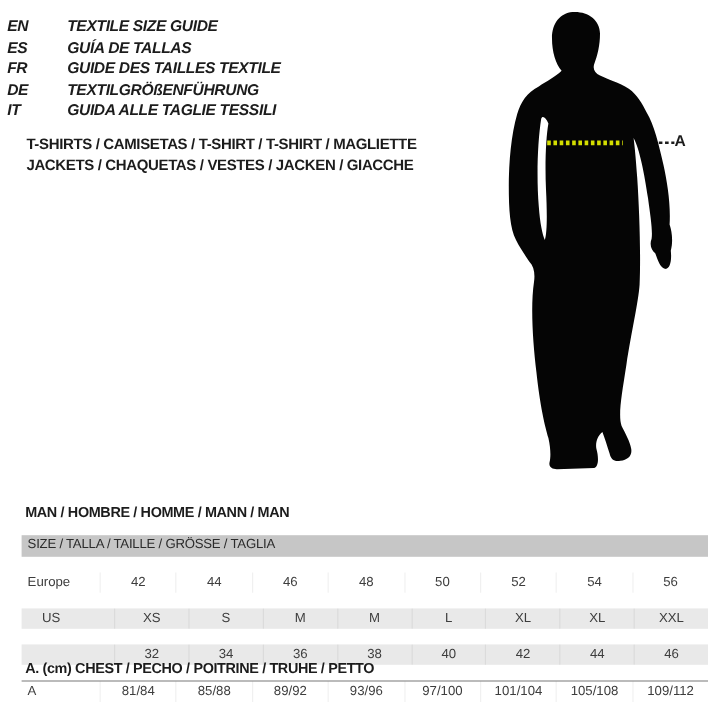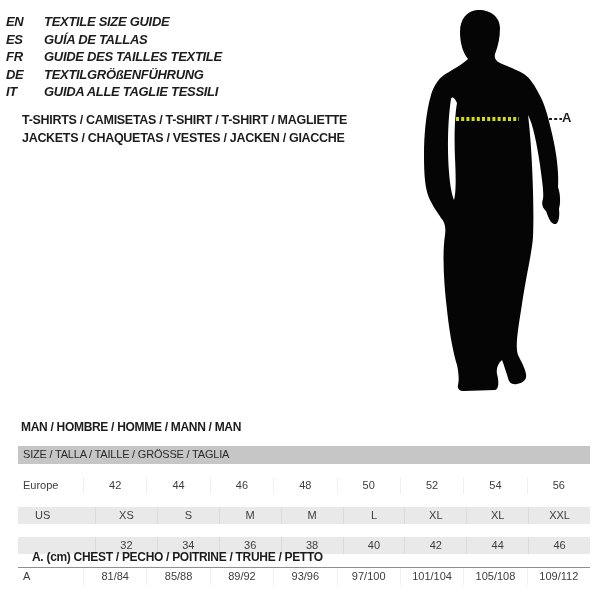--- a/index.html
+++ b/index.html
@@ -6,21 +6,21 @@
   body{
     width:600px;height:600px;background:#ffffff;position:relative;overflow:hidden;
     font-family:"Liberation Sans","DejaVu Sans",sans-serif;color:#1c1c1c;
   }
   .abs{position:absolute;}
 
   
   .lang-block{left:6px;top:13px;font-style:italic;}
   .lang-row{display:flex;line-height:17.5px;font-weight:700;font-size:13px;letter-spacing:-0.3px;}
   .lang-code{width:38px;flex:0 0 38px;}
-  .lang-label{white-space:nowrap;}
+  .lang-label{white-space:nowrap;margin-left:12px;}
 
   
   .categories{left:22px;top:112px;font-weight:700;font-size:12.5px;line-height:17.5px;letter-spacing:-0.3px;white-space:nowrap;}
 
   
   .figure{left:405px;top:0;width:195px;height:400px;}
   .marker-a{left:562px;top:110px;font-weight:700;font-size:13px;}
 
   
   .section-title{left:21px;top:420px;font-weight:700;font-size:12px;letter-spacing:-0.3px;white-space:nowrap;}
@@ -28,21 +28,21 @@
   
   .size-table{left:18px;top:446px;width:572px;font-size:11px;color:#3d3d3d;}
   .t-header{height:18px;line-height:17px;background:#c6c6c6;padding-left:5px;color:#2b2b2b;letter-spacing:-0.2px;}
   .t-row{display:flex;height:17px;line-height:17px;margin-top:13px;}
   .t-row.shade{background:#e9e9e9;padding-left:12px;}
   .t-row.topline{border-top:1px solid #8f8f8f;}
   .t-label{width:60px;flex:0 0 60px;padding-left:5px;}
   .t-cell{flex:1;text-align:center;border-left:1px solid rgba(0,0,0,0.06);}
 
   
-  .footnote{left:32px;top:550px;font-weight:700;font-size:12px;letter-spacing:-0.3px;white-space:nowrap;}
+  .footnote{left:21px;top:550px;font-weight:700;font-size:12px;letter-spacing:-0.3px;white-space:nowrap;}
 </style>
 </head>
 <body>
 
 <div>
 
   <div class="abs lang-block">
     <div class="lang-row">
       <span class="lang-code">EN</span>
       <span class="lang-label">TEXTILE SIZE GUIDE</span>

